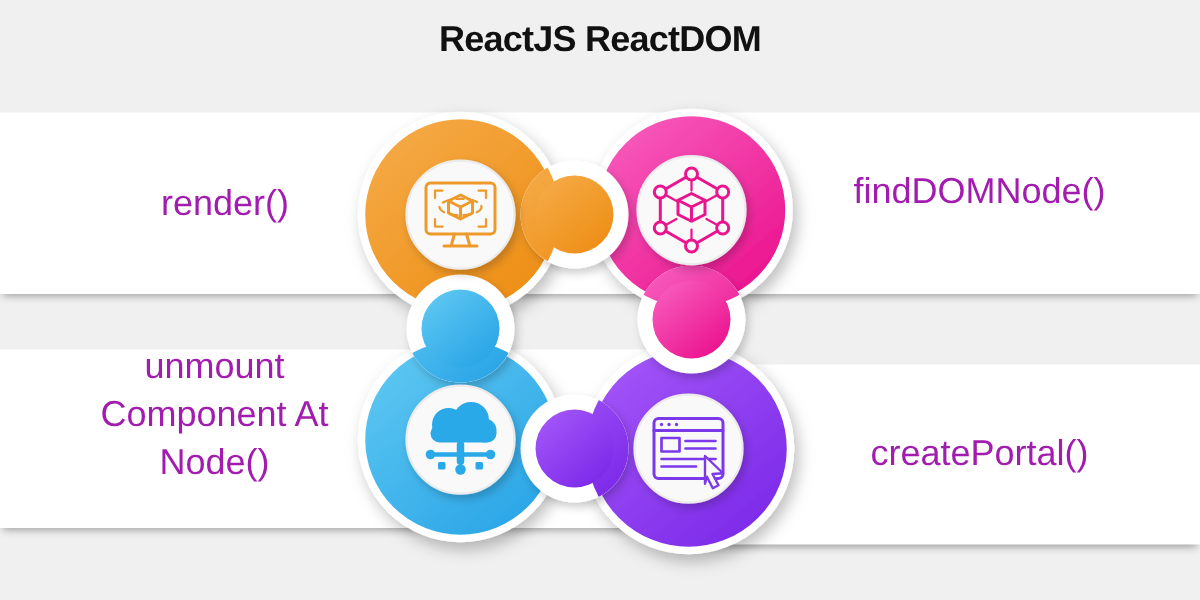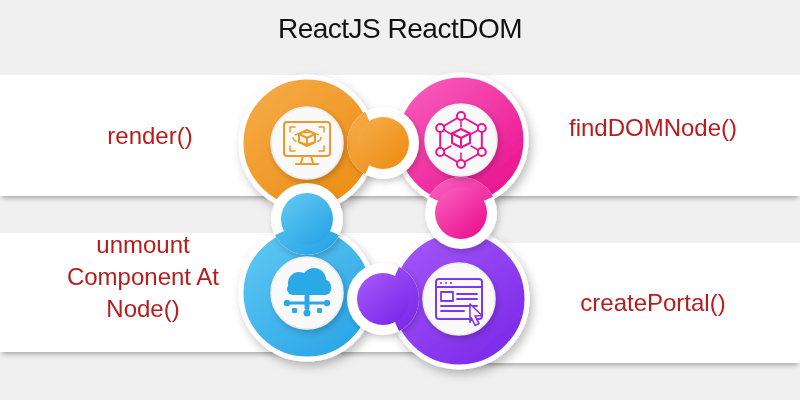--- a/index.html
+++ b/index.html
@@ -3,32 +3,32 @@
 <meta charset="utf-8">
 <style>
   html,body{margin:0;padding:0;}
   body{
     width:800px;height:400px;position:relative;overflow:hidden;
     background:#F1F0F1;
     font-family:"Liberation Sans","DejaVu Sans",sans-serif;
   }
   .title{
     position:absolute;top:13px;left:0;width:800px;text-align:center;
-    font-size:28px;font-weight:400;letter-spacing:-0.5px;color:#111;
+    font-size:24px;font-weight:700;letter-spacing:-0.5px;color:#111;
   }
   .band{
     position:absolute;background:#FFFFFF;
     box-shadow:0 4px 5px -2px rgba(0,0,0,0.32);
   }
   .band-top{left:0;top:75px;width:800px;height:121px;}
   .card-bottom-left{left:0;top:233px;width:460px;height:119px;}
   .card-bottom-right{left:450px;top:243px;width:350px;height:120px;}
   .label{
     position:absolute;display:flex;align-items:center;justify-content:center;
-    text-align:center;color:#b91c1c;font-size:24px;line-height:32px;
+    text-align:center;color:#a21caf;font-size:24px;line-height:32px;
     white-space:pre-line;
   }
   .label-render{left:25px;top:75px;width:250px;height:121px;}
   .label-finddom{left:528px;top:75px;width:250px;height:105px;}
   .label-unmount{left:18px;top:233px;width:250px;height:88px;}
   .label-portal{left:528px;top:243px;width:250px;height:120px;text-align:right;}
   svg.diagram{position:absolute;left:0;top:0;}
 </style>
 </head>
 <body>

